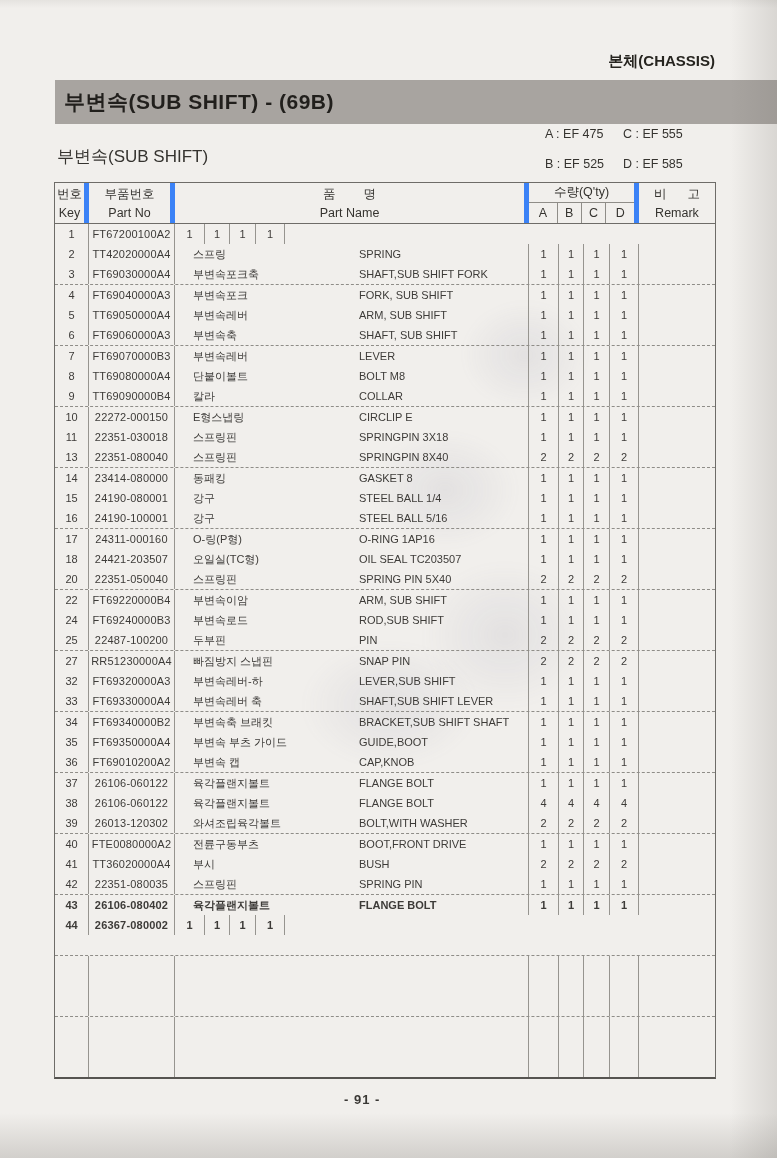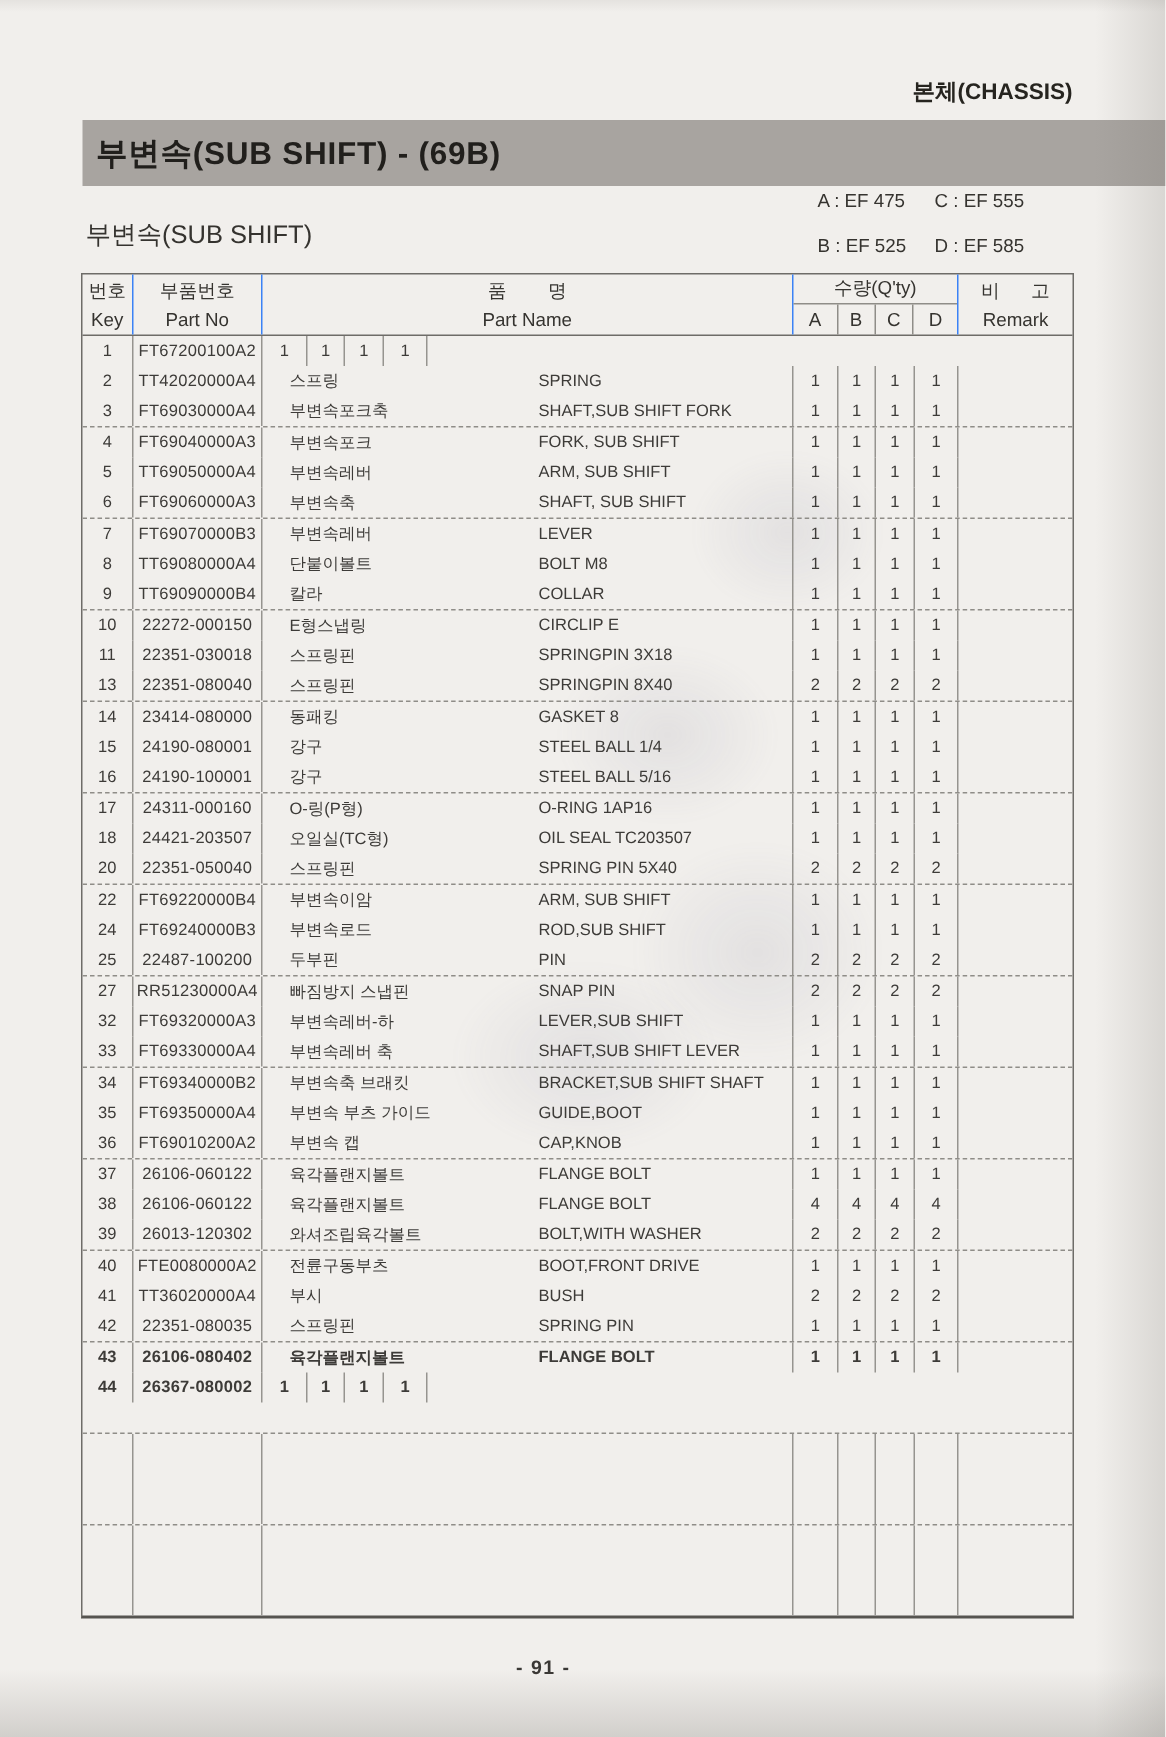--- a/index.html
+++ b/index.html
@@ -34,21 +34,21 @@
   .section-title{position:absolute;left:57px;top:145px;font-size:17px;color:#35332f;}
   .legend{position:absolute;left:545px;top:127px;
     display:grid;grid-template-columns:62px auto;column-gap:56px;row-gap:8px;
     font-size:12.5px;color:#35332f;gap:16px;}
 
   
   .tbl{position:absolute;left:54px;top:182px;width:662px;height:897px;
     box-sizing:border-box;border:1px solid #6e6c68;border-bottom:2px solid #565450;
     display:flex;flex-direction:column;}
   .thead{height:40px;flex-shrink:0;display:flex;border-bottom:1px solid #6e6c68;}
-  .th{box-sizing:border-box;border-right:1px solid #3b82f6;
+  .th{box-sizing:border-box;border-right:5px solid #3b82f6;
     display:flex;flex-direction:column;justify-content:space-evenly;align-items:center;
     font-size:12.5px;color:#35332f;white-space:pre;}
   .th-key{width:34px}.th-pn{width:86px}.th-name{width:354px}
   .th-qty{width:110px;padding:0;justify-content:flex-start;}
   .th-rm{width:76px;border-right:none}
   .qty-top{height:20px;width:100%;box-sizing:border-box;border-bottom:1px solid #8f8d88;
     display:flex;align-items:center;justify-content:center;}
   .qty-cols{flex:1;width:100%;display:flex;}
   .qc{box-sizing:border-box;border-right:1px solid #8f8d88;
     display:flex;align-items:center;justify-content:center;}
@@ -66,21 +66,21 @@
   .name-ko{position:absolute;left:18px;top:50%;transform:translateY(-50%);white-space:nowrap;}
   .name-en{position:absolute;left:184px;top:50%;transform:translateY(-50%);white-space:nowrap;}
   .c-q0{width:30px}.c-q1{width:25px}.c-q2{width:26px}.c-q3{width:29px}
   .c-rm{width:76px;border-right:none}
   .tfill{display:flex;flex-shrink:0;}
   .tfill.f1{height:60px;border-bottom:1px dashed #8f8d88;}
   .tfill.f2{flex:1;}
   .tfill .cell{height:auto;align-self:stretch;}
 
   .page-num{position:absolute;left:344px;top:1092px;font-size:13px;font-weight:bold;
-    letter-spacing:1px;color:#3a3835;margin-top:12px;}
+    letter-spacing:1px;color:#3a3835;}
 </style>
 </head>
 <body>
 
 <div class="page" style="background: rgb(241, 239, 236);">
 
   <div class="shade-top"></div>
   <div class="ghost g1"></div>
   <div class="ghost g2"></div>
   <div class="ghost g3"></div>

